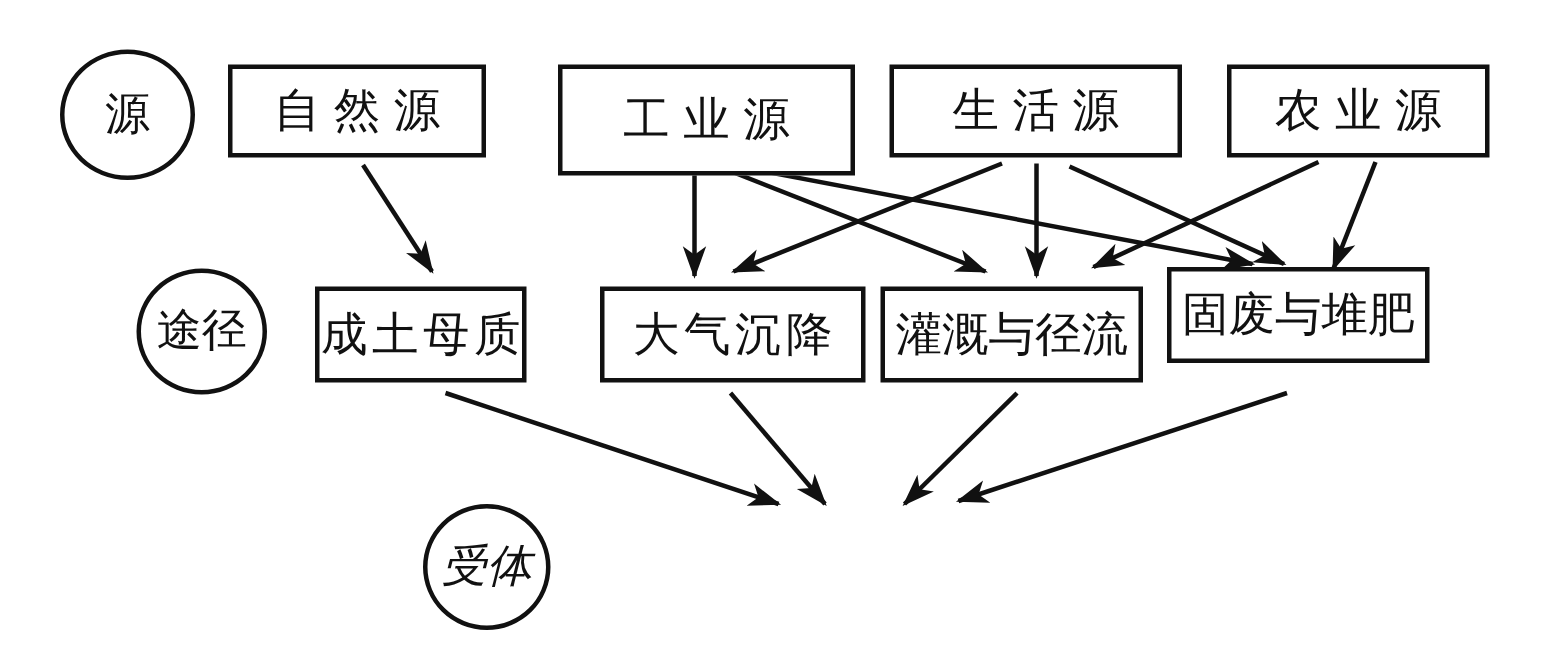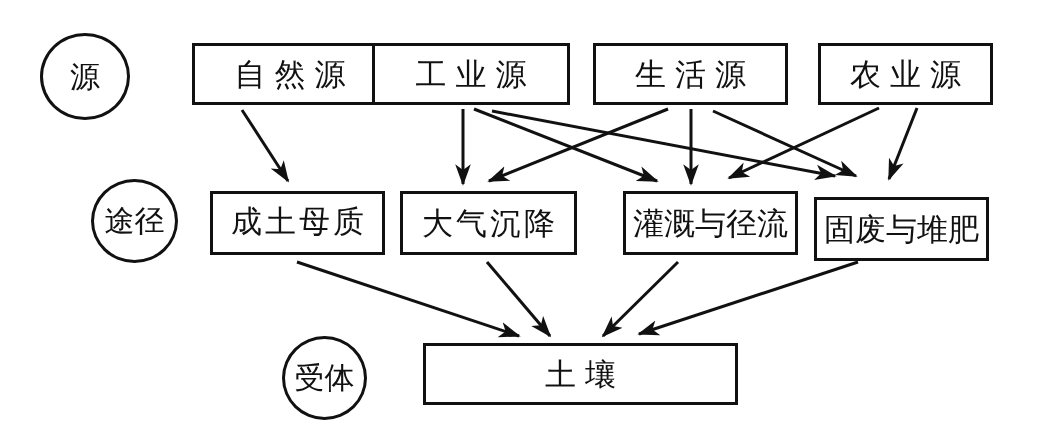--- a/index.html
+++ b/index.html
@@ -30,21 +30,21 @@
     background: #ffffff;
     display: flex;
     align-items: center;
     justify-content: center;
     font-size: 31px;
     line-height: 1;
     white-space: nowrap;
   }
   .node.ls-wide  { letter-spacing: 9px; text-indent: 9px; }
   .node.ls-mid   { letter-spacing: 3px; text-indent: 3px; }
-  .node.ls-none  { letter-spacing: 0; margin-left: 36px; }
+  .node.ls-none  { letter-spacing: 0; }
   .badge {
     position: absolute;
     box-sizing: border-box;
     border: 3px solid #111111;
     border-radius: 50%;
     background: #ffffff;
     display: flex;
     align-items: center;
     justify-content: center;
     font-size: 30px;
@@ -77,47 +77,44 @@
       <line x1="678" y1="262" x2="603" y2="336" stroke="#111111" stroke-width="3" marker-end="url(#arrowhead)"></line>
       <line x1="858" y1="262" x2="639" y2="334" stroke="#111111" stroke-width="3" marker-end="url(#arrowhead)"></line>
     </svg>
 
   <div class="badge" style="left:40px; top:33px; width:90px; height:87px;">
     <span>源</span>
   </div>
   <div class="badge" style="left:91px; top:179px; width:87px; height:84px;">
     <span>途径</span>
   </div>
-  <div class="badge" style="left:282px; top:336px; width:85px; height:84px;">
+  <div class="badge" style="left:282px; top:336px; width:85px; height:84px;font-style:italic;">
     <span>受体</span>
   </div>
 
-  <div class="node ls-wide" style="left:152px; top:43px; width:196px; height:62px;margin-left:40px;">
+  <div class="node ls-wide" style="left:152px; top:43px; width:172px; height:62px;">
     <span>自然源</span>
   </div>
-  <div class="node ls-wide" style="left:372px; top:43px; width:198px; height:62px;">
+  <div class="node ls-wide" style="left:372px; top:43px; width:198px; height:74px;">
     <span>工业源</span>
   </div>
   <div class="node ls-wide" style="left:593px; top:43px; width:195px; height:62px;justify-content:center;">
     <span>生活源</span>
   </div>
   <div class="node ls-wide" style="left:818px; top:43px; width:175px; height:62px;">
     <span>农业源</span>
   </div>
 
-  <div class="node ls-mid" style="left:210px; top:191px; width:175px; height:64px;font-family:Liberation Mono, monospace;">
+  <div class="node ls-mid" style="left:210px; top:191px; width:141px; height:64px;">
     <span>成土母质</span>
   </div>
   <div class="node ls-mid" style="left:400px; top:191px; width:177px; height:64px;">
     <span>大气沉降</span>
   </div>
   <div class="node ls-none" style="left:587px; top:191px; width:175px; height:64px;">
     <span>灌溉与径流</span>
   </div>
-  <div class="node ls-none" style="left:778px; top:197px; width:175px; height:64px;">
+  <div class="node ls-none" style="left:778px; top:178px; width:175px; height:64px;">
     <span>固废与堆肥</span>
   </div>
 
-  <div class="node ls-wide" style="left:423px; top:343px; width:315px; height:62px;">
-    <span>土壤</span>
-  </div>
 
 </div>
 
 </body></html>

